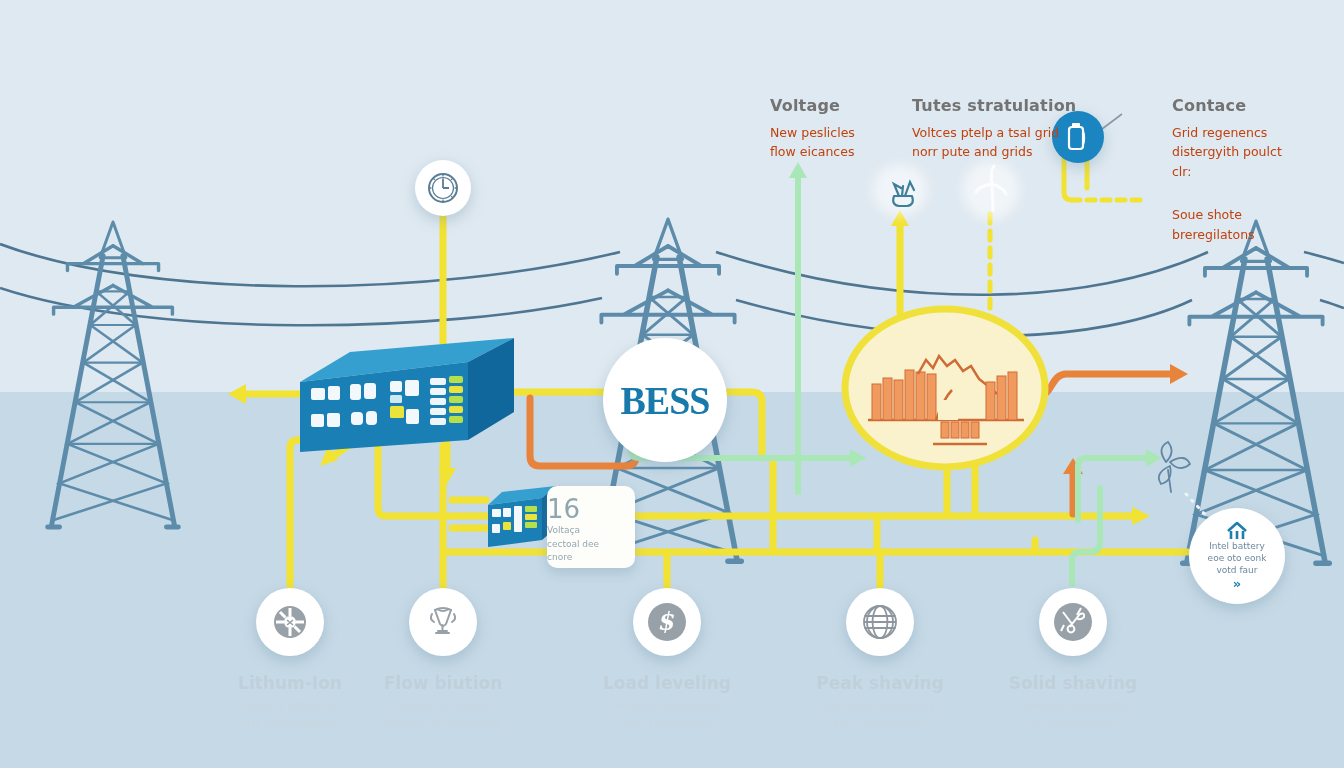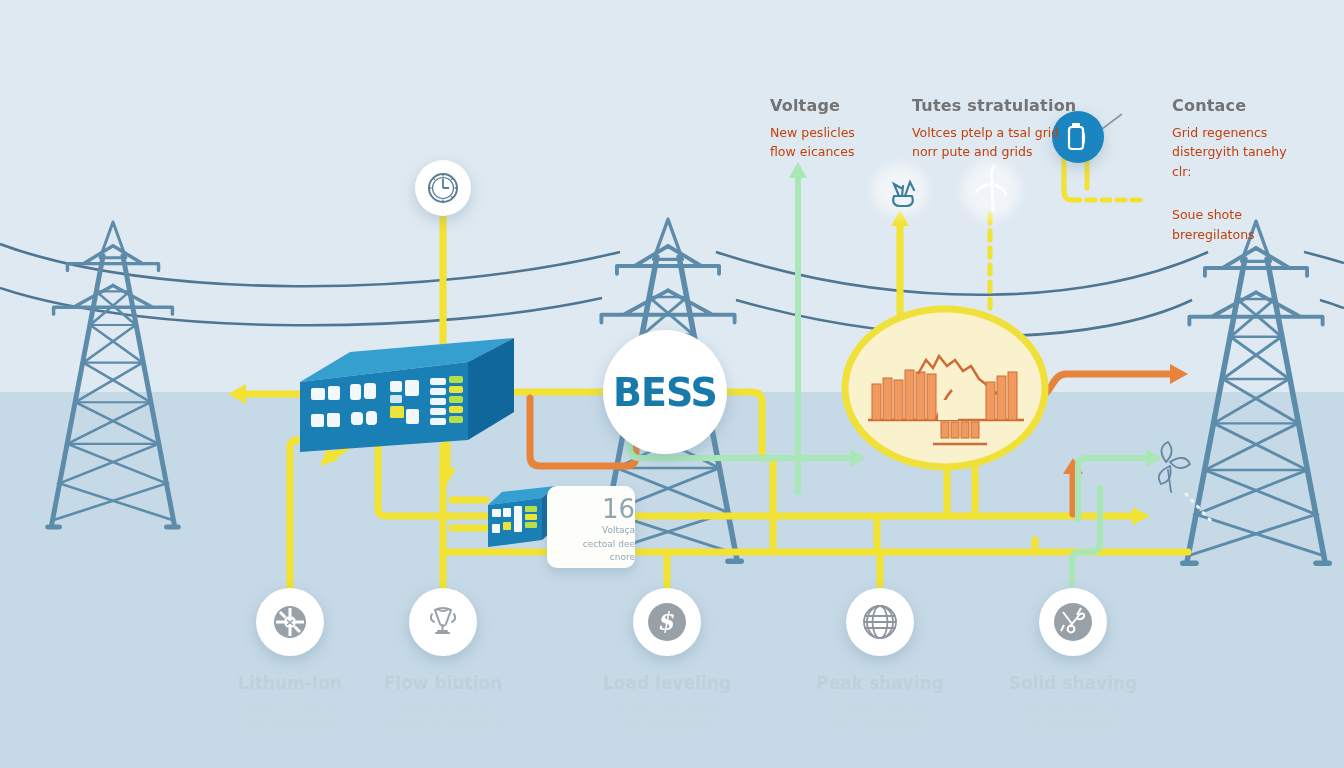--- a/index.html
+++ b/index.html
@@ -6,21 +6,21 @@
   body{font-family:"DejaVu Sans","Liberation Sans",sans-serif;}
   #stage{position:relative;width:1344px;height:768px;overflow:hidden;background:#dfe9f1;}
   #bg-lower{position:absolute;left:0;top:392px;width:1344px;height:376px;background:#c6d9e6;}
   #scene{position:absolute;left:0;top:0;}
   .circle{position:absolute;background:#fff;border-radius:50%;box-shadow:0 5px 14px rgba(110,145,170,.35);display:flex;align-items:center;justify-content:center;}
   .blob{position:absolute;background:rgba(255,255,255,.55);border-radius:50%;filter:blur(6px);}
   .ann{position:absolute;width:230px;}
   .ann h3{margin:0 0 8px 0;font-size:16px;font-weight:bold;color:#737373;letter-spacing:.2px;}
   .ann .sub{font-size:12.5px;line-height:1.55;color:#c2410c;}
   .bess-label{font-size:38px;font-weight:800;color:#1879ab;letter-spacing:-1px;transform:scaleY(1.05);}
-  .card{position:absolute;background:#fdfdfa;border-radius:10px;box-shadow:0 5px 12px rgba(110,145,170,.3);text-align:right;}
+  .card{position:absolute;background:#fdfdfa;border-radius:10px;box-shadow:0 5px 12px rgba(110,145,170,.3);text-align:left;}
   .card .val{font-size:26px;color:#8fa6b0;margin-top:8px;}
   .card .cl{font-size:9px;color:#93a7b1;line-height:1.5;}
   .bitem{position:absolute;width:200px;display:flex;flex-direction:column;align-items:center;}
   .bitem .bcirc{width:68px;height:68px;background:#fff;border-radius:50%;box-shadow:0 5px 14px rgba(110,145,170,.35);display:flex;align-items:center;justify-content:center;}
   .bitem .bt{margin-top:17px;font-size:17px;font-weight:bold;color:#c0d0db;}
   .bitem .bs{margin-top:5px;font-size:12px;line-height:1.45;color:#c9d7e0;text-align:center;}
   .note{width:96px;height:96px;flex-direction:column;text-align:center;}
   .note .nl{font-size:9px;line-height:1.35;color:#6b8a9c;}
   .note .chev{font-size:13px;font-weight:bold;color:#1d7fae;line-height:1;margin-top:1px;}
 </style>
@@ -220,61 +220,73 @@
   <div class="blob" style="left:962px;top:160px;width:58px;height:60px;"></div>
   <svg style="position:absolute;left:972px;top:164px;" width="40" height="48" viewBox="0 0 40 48">
     <g stroke="#fdfeff" stroke-width="3" fill="none" stroke-linecap="round" opacity=".95">
       <path d="M20,20 q-2,-14 2,-18"></path>
         <path d="M20,20 q-13,2 -16,8"></path>
         <path d="M20,20 q12,4 14,10"></path>
       <path d="M20,20 l1,26"></path>
     </g>
   </svg>
 
-  <div class="circle" style="left:603px;top:330px;width:124px;height:124px;">
+  <div class="circle" style="left:603px;top:338px;width:124px;height:124px;font-family:Liberation Serif, serif;">
     <span class="bess-label">BESS</span>
   </div>
 
   <div class="circle" style="left:1052px;top:111px;width:52px;height:52px;background:#1a85c0;">
     <svg width="30" height="34" viewBox="0 0 30 34">
       <rect x="9" y="3" width="8" height="4" rx="1" fill="#fff"></rect>
       <rect x="6" y="7" width="14" height="22" rx="3" fill="none" stroke="#fff" stroke-width="2.2"></rect>
       <path d="M20,10 q3,8 0,16" fill="none" stroke="#fff" stroke-width="1.4"></path>
     </svg>
   </div>
 
   <div class="card" style="left:547px;top:486px;width:88px;height:82px;">
     <div class="val">16</div>
     <div class="cl">
       <div>Voltaça</div>
       <div>cectoal dee</div>
       <div>cnore</div>
     </div>
   </div>
 
+  <div class="circle note" style="left:1189px;top:508px;">
+    <svg width="22" height="18" viewBox="0 0 22 18">
+      <path d="M2,9 L11,1 L20,9" fill="none" stroke="#1d7fae" stroke-width="2.6" stroke-linejoin="round"></path>
+      <path d="M5,9 V17 M11,9 V17 M17,9 V17" stroke="#1d7fae" stroke-width="2.6"></path>
+    </svg>
+    <div class="nl">
+      <div>Intel battery</div>
+      <div>eoe oto eonk</div>
+      <div>votd faur</div>
+    </div>
+    <div class="chev">»</div>
+  </div>
 
   <div class="ann" style="left:770px;top:96px;width:110px;">
     <h3>Voltage</h3>
     <div class="sub">
       <div>New peslicles</div>
       <div>flow eicances</div>
     </div>
   </div>
   <div class="ann" style="left:912px;top:96px;width:180px;">
     <h3>Tutes stratulation</h3>
     <div class="sub">
       <div>Voltces ptelp a tsal grid</div>
       <div>norr pute and grids</div>
     </div>
   </div>
   <div class="ann" style="left:1172px;top:96px;width:150px;">
     <h3>Contace</h3>
     <div class="sub">
       <div>Grid regenencs</div>
-      <div>distergyith tanehy</div>
+      <div>distergyith poulct</div>
       <div>clr:</div>
     </div>
     <div class="sub" style="margin-top:24px;">
       <div>Soue shote</div>
       <div>breregilatons</div>
     </div>
   </div>
 
   <div class="bitem" style="left:190px;top:588px;">
     <div class="bcirc">

